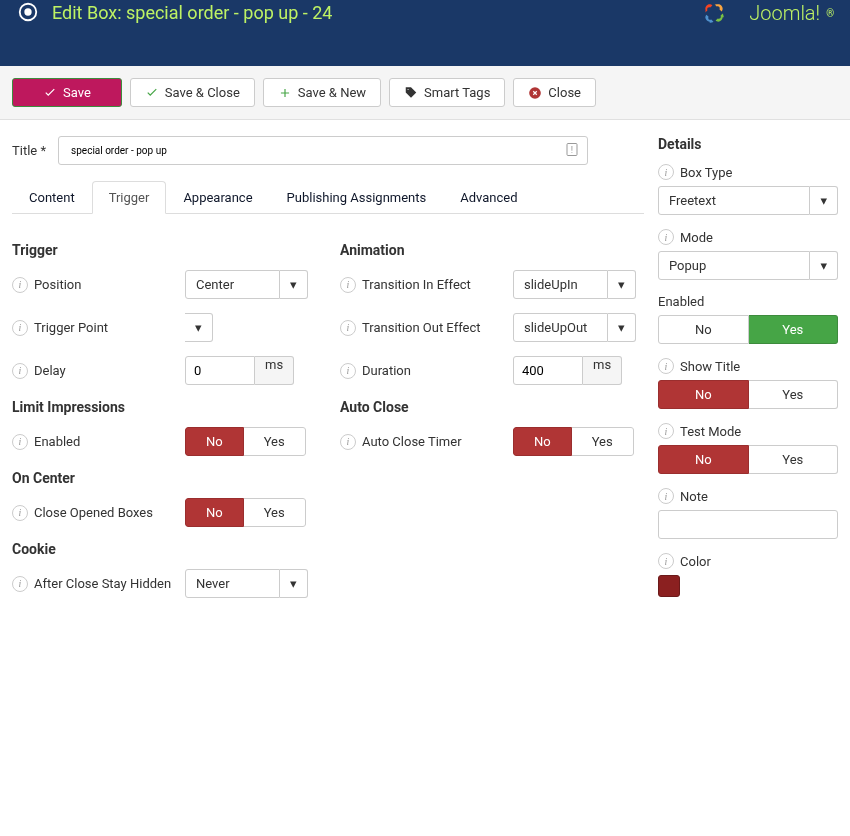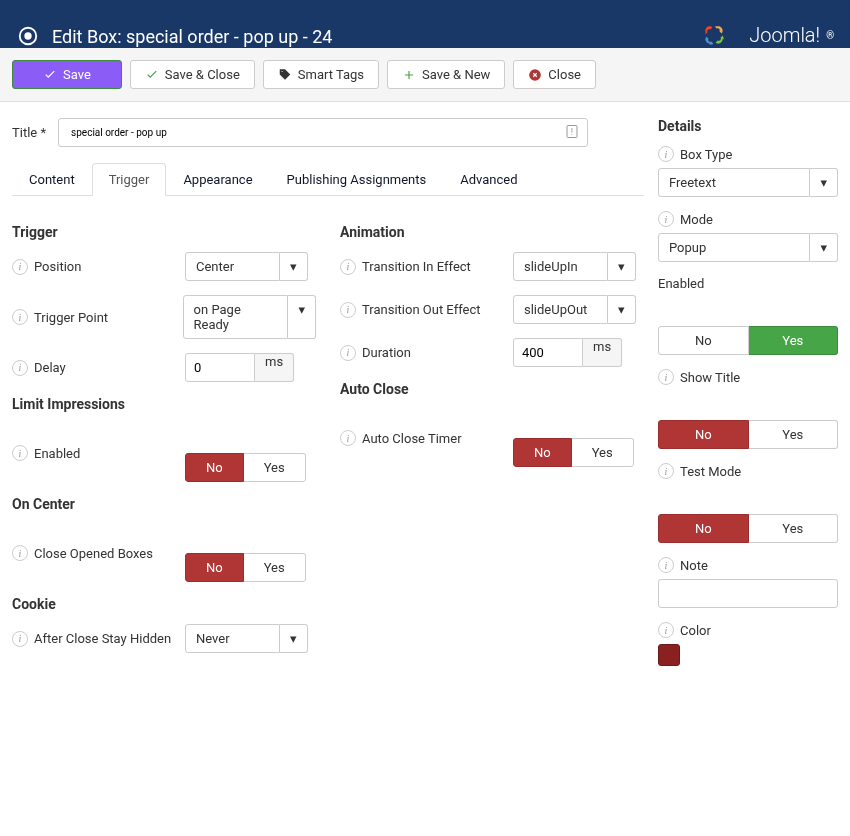--- a/index.html
+++ b/index.html
@@ -1,28 +1,28 @@
 <!DOCTYPE html>
 <html><head>
 <meta charset="utf-8">
 <style>
 * { margin: 0; padding: 0; box-sizing: border-box; font-family: -apple-system, BlinkMacSystemFont, "Segoe UI", Roboto, Arial, sans-serif; }
 body { background: #fff; font-size: 13px; color: #333; }
 
-.header-bar { background: #1a3867; color: #ffffff; height: 48px; display: flex; align-items: flex-end; padding: 0 16px; justify-content: space-between; }
+.header-bar { background: #1a3867; color: #bef264; height: 66px; display: flex; align-items: flex-start; padding: 0 16px; justify-content: space-between; }
 .header-left { display: flex; align-items: center; gap: 12px; }
 .header-icon { width: 24px; height: 24px; display: flex; align-items: center; justify-content: center; }
 .header-icon svg { width: 22px; height: 22px; }
 .header-title { font-size: 18px; font-weight: 400; }
 .joomla-logo { display: flex; align-items: center; gap: 6px; }
 .joomla-text { font-size: 20px; font-weight: 300; margin-left: 16px; }
 
 .toolbar { background: #f5f5f5; padding: 12px; border-bottom: 1px solid #e0e0e0; display: flex; gap: 8px; }
 .btn { display: inline-flex; align-items: center; gap: 6px; padding: 6px 14px; border: 1px solid #ccc; background: #fff; border-radius: 3px; cursor: pointer; font-size: 13px; color: #333; }
-.btn-success { background: #8b5cf6; border-color: #3d8b3d; color: #fff; padding: 6px 30px; }
+.btn-success { background: #be185d; border-color: #3d8b3d; color: #fff; padding: 6px 30px; }
 .btn-icon { width: 14px; height: 14px; }
 
 .content-area { display: flex; padding: 16px 12px; gap: 14px; justify-content: flex-end; }
 .main-col { flex: 1; }
 .sidebar-col { width: 180px; }
 
 .title-row { display: flex; align-items: center; gap: 12px; margin-bottom: 16px; }
 .title-label { font-size: 13px; }
 .title-input { flex: 1; padding: 8px 12px; border: 1px solid #ccc; border-radius: 3px; font-size: 10px; max-width: 530px; }
 .title-input-wrap { position: relative; flex: 1; max-width: 530px; display: flex; }
@@ -43,21 +43,21 @@
 
 .select-wrap { display: flex; }
 .select-input { padding: 6px 10px; border: 1px solid #ccc; border-radius: 3px 0 0 3px; background: #fff; min-width: 95px; font-size: 13px; }
 .select-caret { padding: 6px 10px; border: 1px solid #ccc; border-left: none; border-radius: 0 3px 3px 0; background: #fff; cursor: pointer; }
 
 .input-group { display: flex; }
 .input-small { width: 70px; padding: 6px 8px; border: 1px solid #ccc; border-radius: 3px 0 0 3px; font-size: 13px; }
 .input-addon { padding: 0 10px; border: 1px solid #ccc; border-left: none; border-radius: 0 3px 3px 0; background: #f5f5f5; font-size: 13px; }
 
 .toggle { display: flex; border-radius: 3px; overflow: hidden; }
-.toggle-btn { padding: 6px 20px; border: 1px solid #ccc; background: #fff; cursor: pointer; font-size: 13px; margin-top: 29px; }
+.toggle-btn { padding: 6px 20px; border: 1px solid #ccc; background: #fff; cursor: pointer; font-size: 13px; }
 .toggle-btn:first-child { border-radius: 3px 0 0 3px; }
 .toggle-btn:last-child { border-radius: 0 3px 3px 0; border-left: none; }
 .toggle-btn.active-no { background: #b03535; border-color: #9a2e2e; color: #fff; }
 .toggle-btn.active-yes { background: #46a546; border-color: #3d8b3d; color: #fff; }
 
 .sidebar-heading { font-weight: bold; font-size: 14px; margin-bottom: 12px; }
 .sidebar-row { margin-bottom: 14px; }
 .sidebar-label { display: flex; align-items: center; gap: 6px; font-size: 13px; margin-bottom: 6px; }
 .sidebar-select { width: 100%; display: flex; }
 .sidebar-select .select-input { flex: 1; }
@@ -99,30 +99,30 @@
       </svg>
     <span>Save</span>
   </button>
   <button class="btn">
     <svg class="btn-icon" viewBox="0 0 24 24" fill="#46a546">
         <path d="M20 6L9 17l-5-5 1.4-1.4L9 14.2 18.6 4.6z"></path>
       </svg>
     <span>Save &amp; Close</span>
   </button>
   <button class="btn">
+    <svg class="btn-icon" viewBox="0 0 24 24" fill="#46a546">
+        <path d="M19 13h-6v6h-2v-6H5v-2h6V5h2v6h6z"></path>
+      </svg>
+    <span>Save &amp; New</span>
+  </button>
+  <button class="btn">
     <svg class="btn-icon" viewBox="0 0 24 24" fill="#333">
         <path d="M21 11l-9-9H3v9l9 9 9-9zM7 7a1 1 0 110-2 1 1 0 010 2z"></path>
       </svg>
     <span>Smart Tags</span>
-  </button>
-  <button class="btn">
-    <svg class="btn-icon" viewBox="0 0 24 24" fill="#46a546">
-        <path d="M19 13h-6v6h-2v-6H5v-2h6V5h2v6h6z"></path>
-      </svg>
-    <span>Save &amp; New</span>
   </button>
   <button class="btn">
     <svg class="btn-icon" viewBox="0 0 24 24">
         <circle cx="12" cy="12" r="10" fill="#b03535"></circle>
         <path fill="#fff" d="M15 9l-6 6M9 9l6 6" stroke="#fff" stroke-width="2"></path>
       </svg>
     <span>Close</span>
   </button>
 </div>
 
@@ -165,21 +165,20 @@
             <div class="select-caret">▾</div>
           </div>
         </div>
 
         <div class="form-row">
           <span class="form-label">
             <span class="info-icon">i</span>
             <span>Trigger Point</span>
           </span>
           <div class="select-wrap">
-            <div class="select-input">on Page Ready</div>
             <div class="select-caret">▾</div>
           </div>
         </div>
 
         <div class="form-row">
           <span class="form-label">
             <span class="info-icon">i</span>
             <span>Delay</span>
           </span>
           <div class="input-group">

